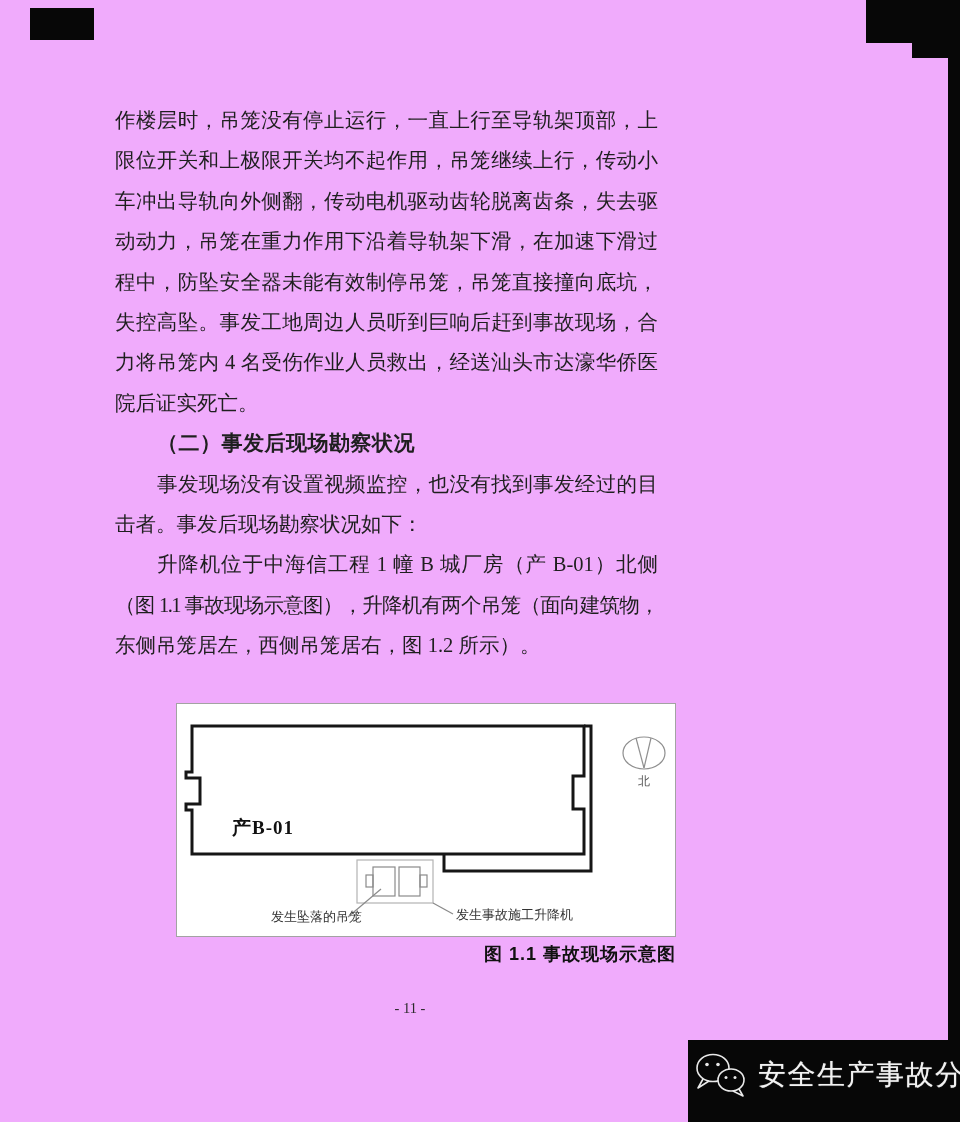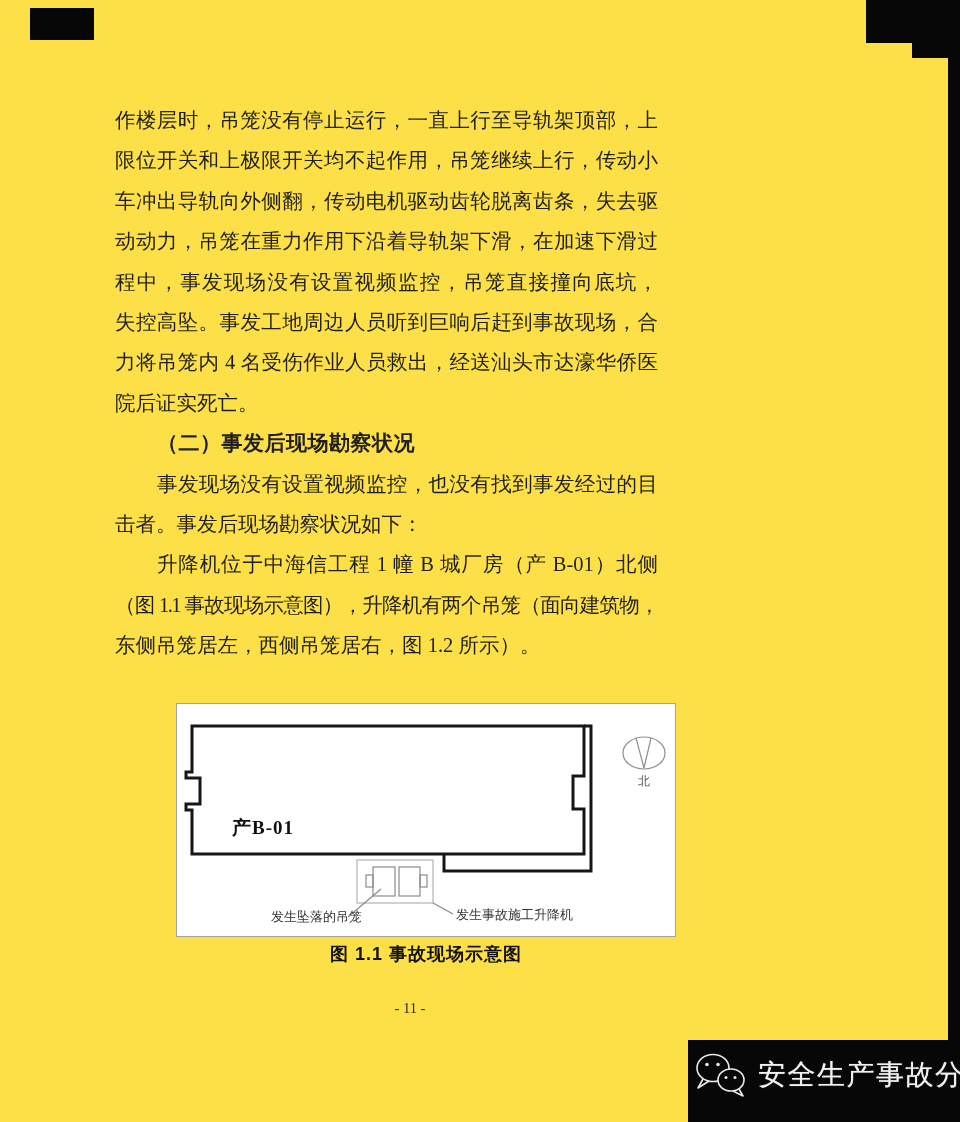--- a/index.html
+++ b/index.html
@@ -1,36 +1,36 @@
 <!DOCTYPE html>
 <html><head>
 <meta charset="utf-8">
 <style>
   html,body{margin:0;padding:0;background:#fff;}
-  .page{position:relative;width:960px;height:1122px;background:#fde047;overflow:hidden;
+  .page{position:relative;width:960px;height:1122px;background:#f0abfc;overflow:hidden;
         font-family:"Liberation Serif","DejaVu Serif",serif;color:#1f1f1f;}
 
   
   .blk{position:absolute;background:#070707;}
 
   
   .textblock{position:absolute;left:115px;top:100px;width:543px;}
   .line{height:40.4px;line-height:40.4px;font-size:20.5px;white-space:nowrap;
         text-align:justify;text-justify:inter-character;overflow:visible;}
   .line.fill{text-align-last:justify;white-space:normal;}
   .line.short{text-align:left;text-align-last:left;}
   .line.ind{padding-left:42px;}
   .line.head{font-weight:bold;font-family:Liberation Sans, sans-serif;
              font-size:21px;letter-spacing:.5px;}
   .line.sq{letter-spacing:-1.5px;}
 
   
   .figure{position:absolute;left:176px;top:703px;width:500px;height:234px;
           border:1px solid #a3a3a3;background:#fff;box-sizing:border-box;}
-  .figcaption{position:absolute;left:176px;top:942px;width:500px;text-align:center;
+  .figcaption{position:absolute;left:176px;top:942px;width:500px;text-align:right;
               font-weight:bold;font-size:18px;letter-spacing:1px;
               font-family:"Liberation Sans","DejaVu Sans",sans-serif;color:#111;}
 
   .pagenum{position:absolute;left:360px;top:1000px;width:100px;text-align:center;
            font-size:14.5px;color:#2a2a2a;}
 
   
   .wm-band{position:absolute;left:688px;top:1040px;width:272px;height:82px;background:#070707;}
   .wm-row{position:absolute;left:6px;top:10px;display:flex;align-items:center;}
   .wm-text{font-family:"Liberation Sans","DejaVu Sans",sans-serif;font-size:28px;
@@ -45,21 +45,21 @@
   <div class="blk" style="left:30px;top:8px;width:64px;height:32px;"></div>
   <div class="blk" style="left:866px;top:0;width:94px;height:43px;"></div>
   <div class="blk" style="left:912px;top:43px;width:48px;height:15px;"></div>
   <div class="blk" style="left:948px;top:0;width:12px;height:1122px;"></div>
 
   <div class="textblock">
     <div class="line fill">作楼层时，吊笼没有停止运行，一直上行至导轨架顶部，上</div>
     <div class="line fill">限位开关和上极限开关均不起作用，吊笼继续上行，传动小</div>
     <div class="line fill">车冲出导轨向外侧翻，传动电机驱动齿轮脱离齿条，失去驱</div>
     <div class="line fill">动动力，吊笼在重力作用下沿着导轨架下滑，在加速下滑过</div>
-    <div class="line fill">程中，事发现场没有设置视频监控，吊笼直接撞向底坑，</div>
+    <div class="line fill">程中，防坠安全器未能有效制停吊笼，吊笼直接撞向底坑，</div>
     <div class="line fill">失控高坠。事发工地周边人员听到巨响后赶到事故现场，合</div>
     <div class="line fill">力将吊笼内 4 名受伤作业人员救出，经送汕头市达濠华侨医</div>
     <div class="line short">院后证实死亡。</div>
     <div class="line short ind head">（二）事发后现场勘察状况</div>
     <div class="line fill ind">事发现场没有设置视频监控，也没有找到事发经过的目</div>
     <div class="line short">击者。事发后现场勘察状况如下：</div>
     <div class="line fill ind">升降机位于中海信工程 1 幢 B 城厂房（产 B-01）北侧</div>
     <div class="line fill sq">（图 1.1 事故现场示意图），升降机有两个吊笼（面向建筑物，</div>
     <div class="line short">东侧吊笼居左，西侧吊笼居右，图 1.2 所示）。</div>
   </div>

